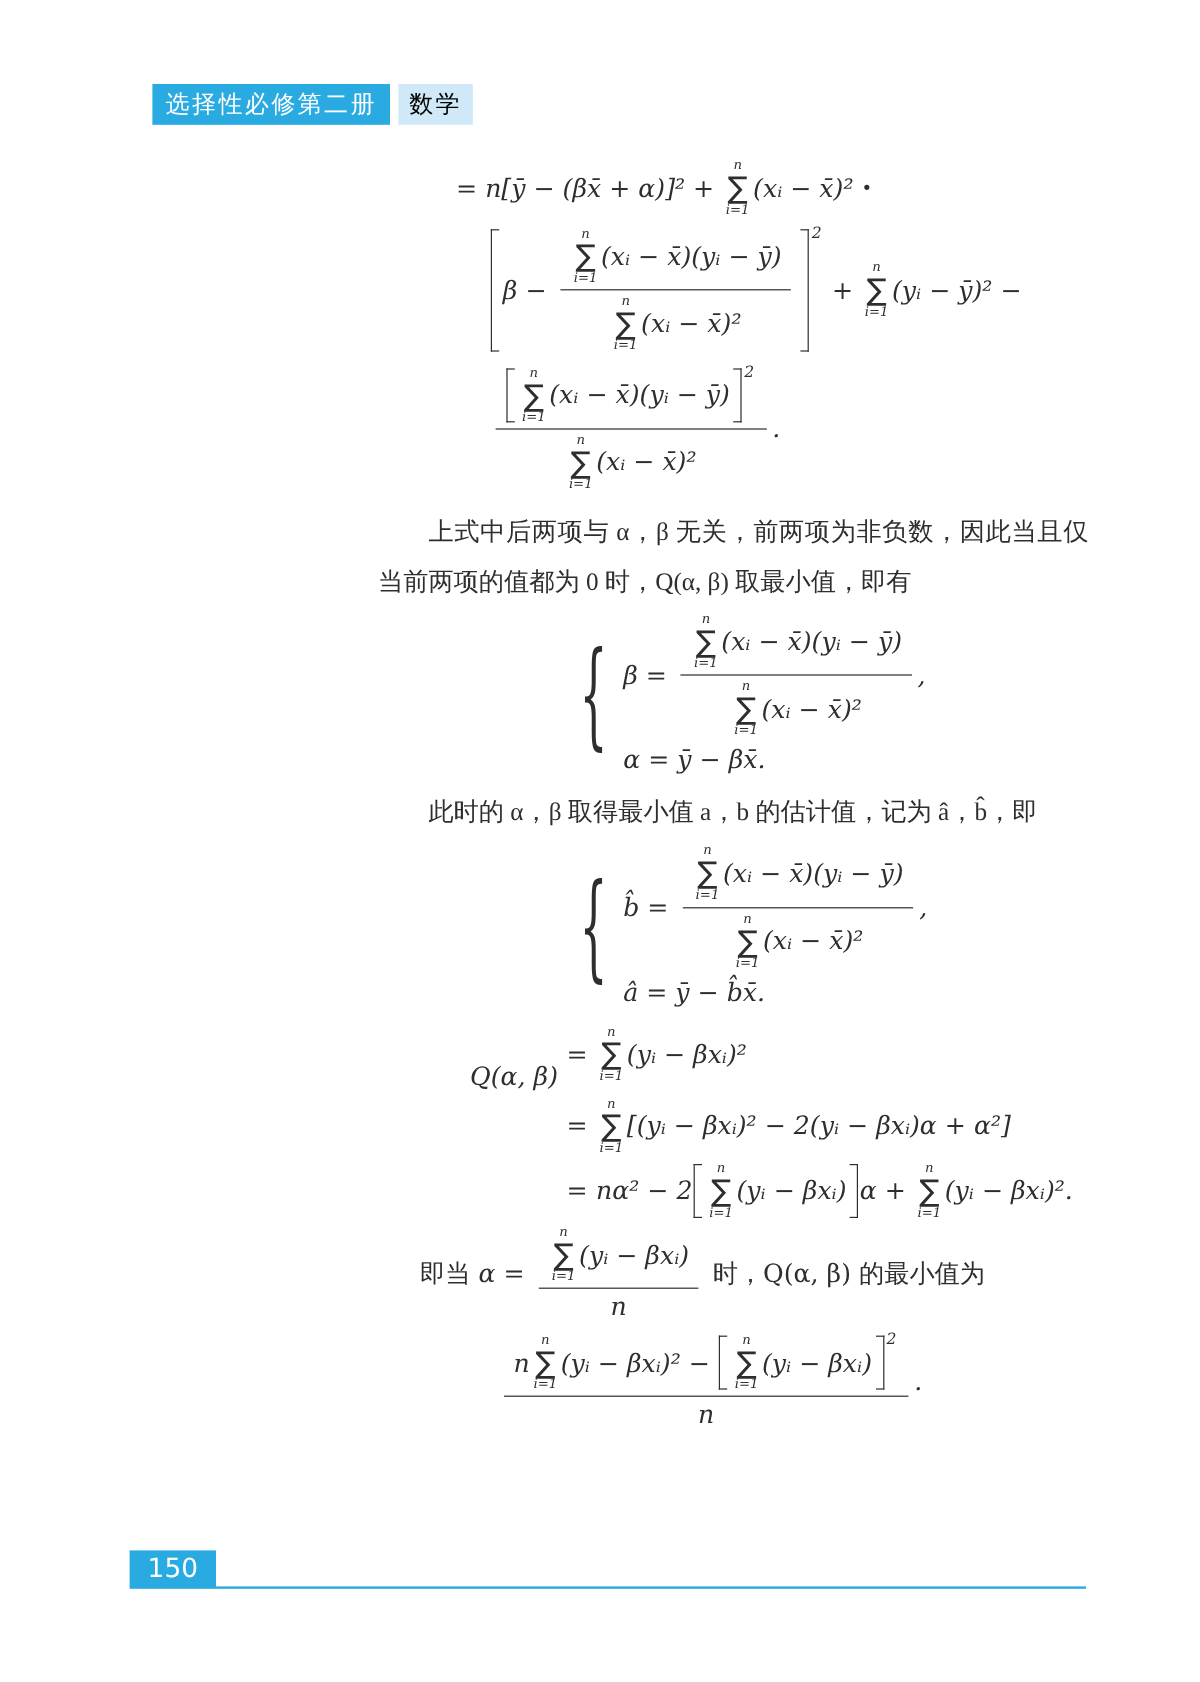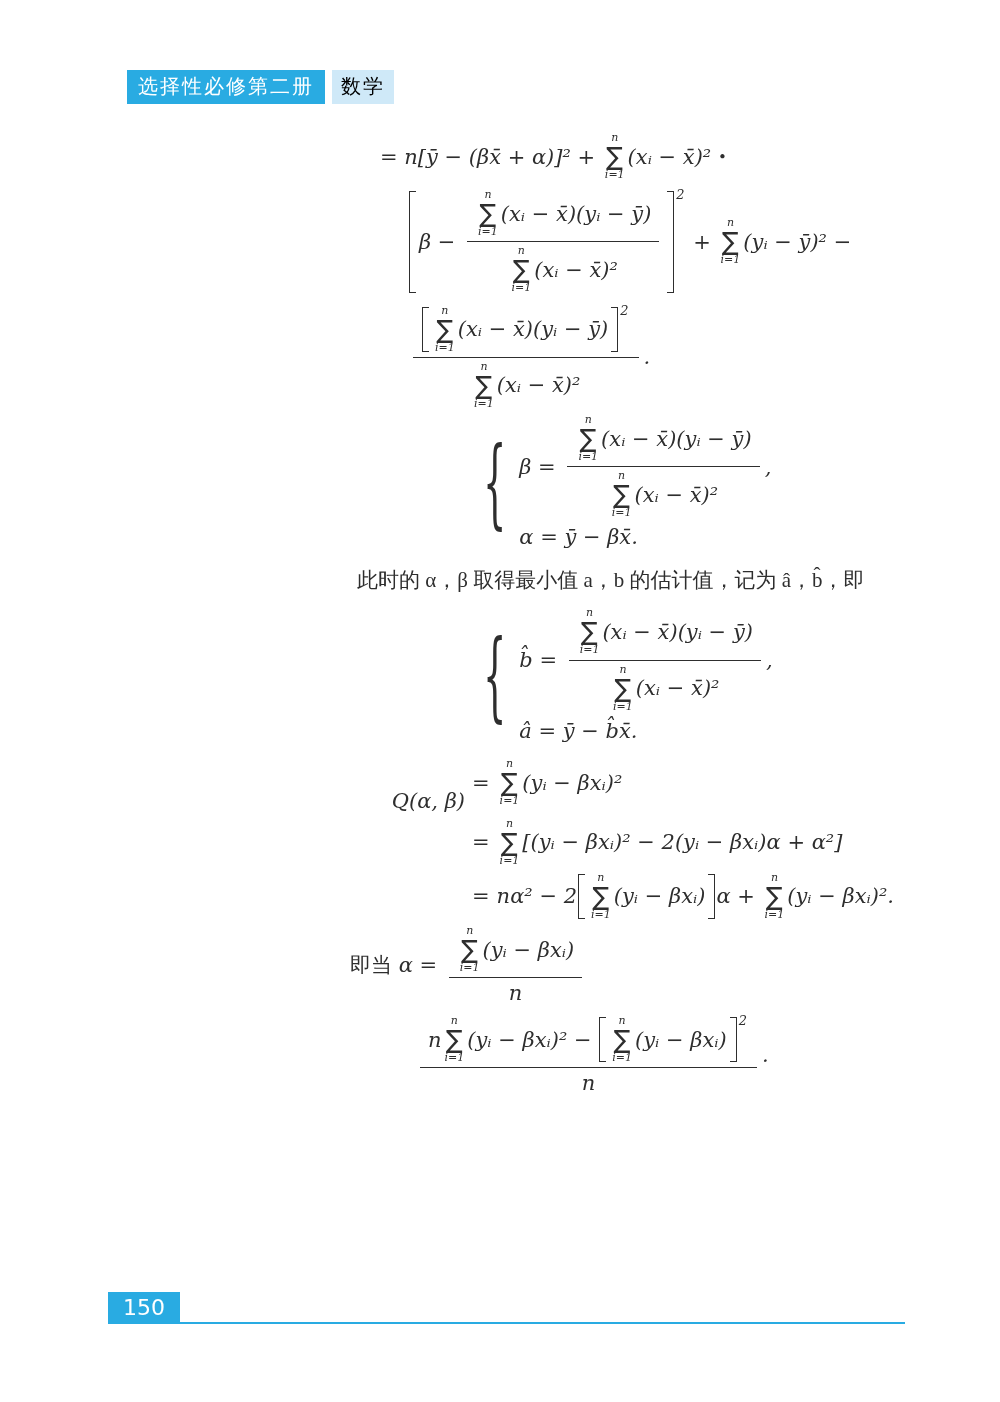--- a/index.html
+++ b/index.html
@@ -140,20 +140,21 @@
               <span class="sum-top">n</span>
               <span class="sum-sig">∑</span>
               <span class="sum-bot">i=1</span>
             </span>
           <span class="mt">(xᵢ − x̄)²</span>
         </span>
       </span>
       <span class="mt">.</span>
     </div>
 
+    <p class="para indent p1">上式中后两项与 α，β 无关，前两项为非负数，因此当且仅当前两项的值都为 0 时，Q(α, β) 取最小值，即有</p>
 
     <div class="system s1">
       <span class="brace">{</span>
       <div class="sys-rows">
         <div class="mrow">
           <span class="mt">β = </span>
           <span class="frac">
             <span class="fnum mrow">
               <span class="sum">
                   <span class="sum-top">n</span>
@@ -266,20 +267,21 @@
               <span class="sum-top">n</span>
               <span class="sum-sig">∑</span>
               <span class="sum-bot">i=1</span>
             </span>
           <span class="mt">(yᵢ − βxᵢ)</span>
         </span>
         <span class="fden mrow">
           <span class="mt">n</span>
         </span>
       </span>
+      <span class="cn"> 时，Q(α, β) 的最小值为</span>
     </div>
 
     <div class="mrow row-d">
       <span class="frac">
         <span class="fnum mrow">
           <span class="mt">n</span>
           <span class="sum">
               <span class="sum-top">n</span>
               <span class="sum-sig">∑</span>
               <span class="sum-bot">i=1</span>

